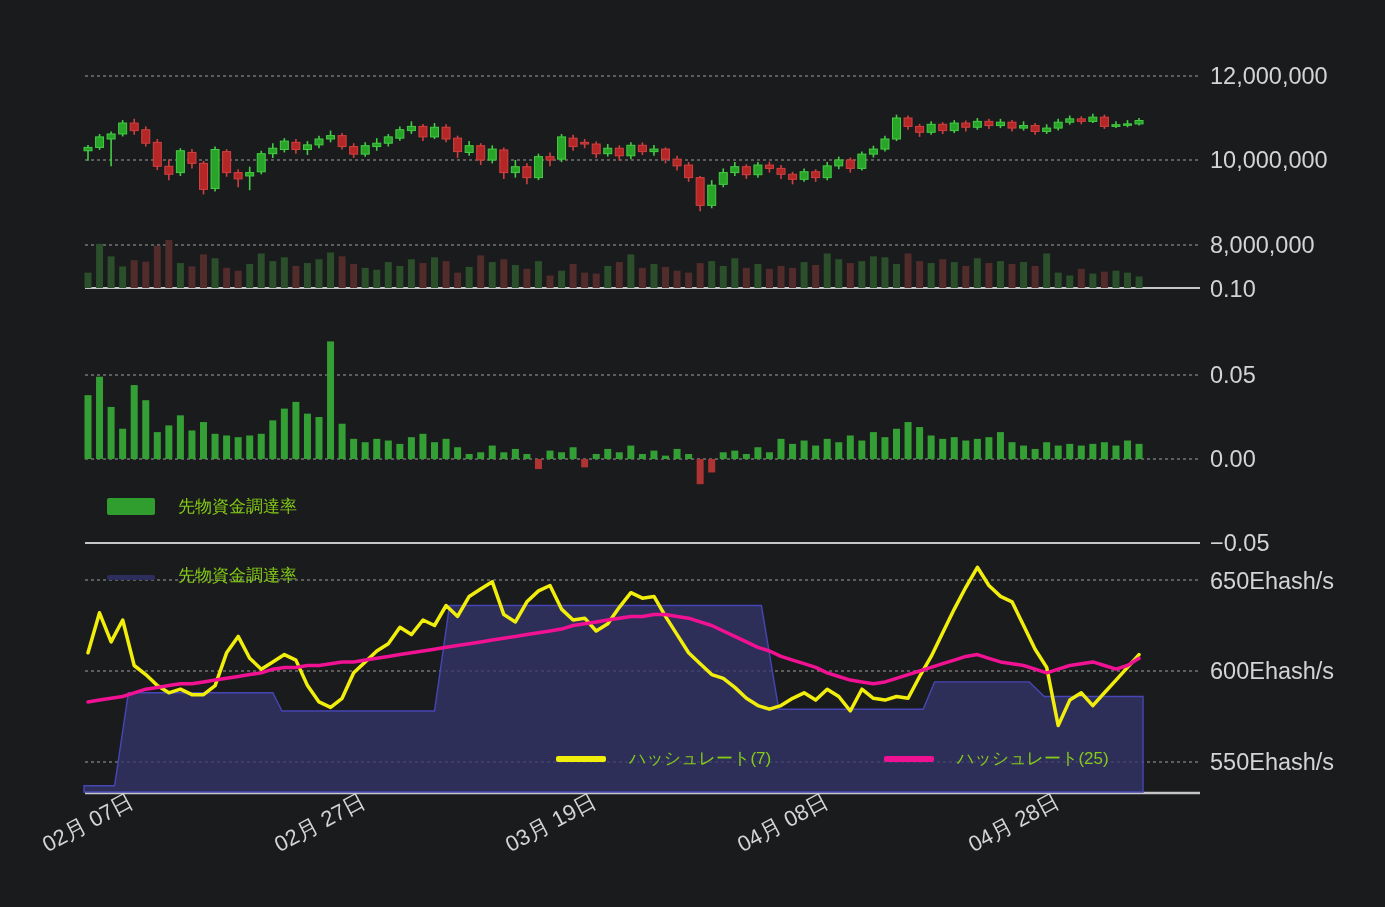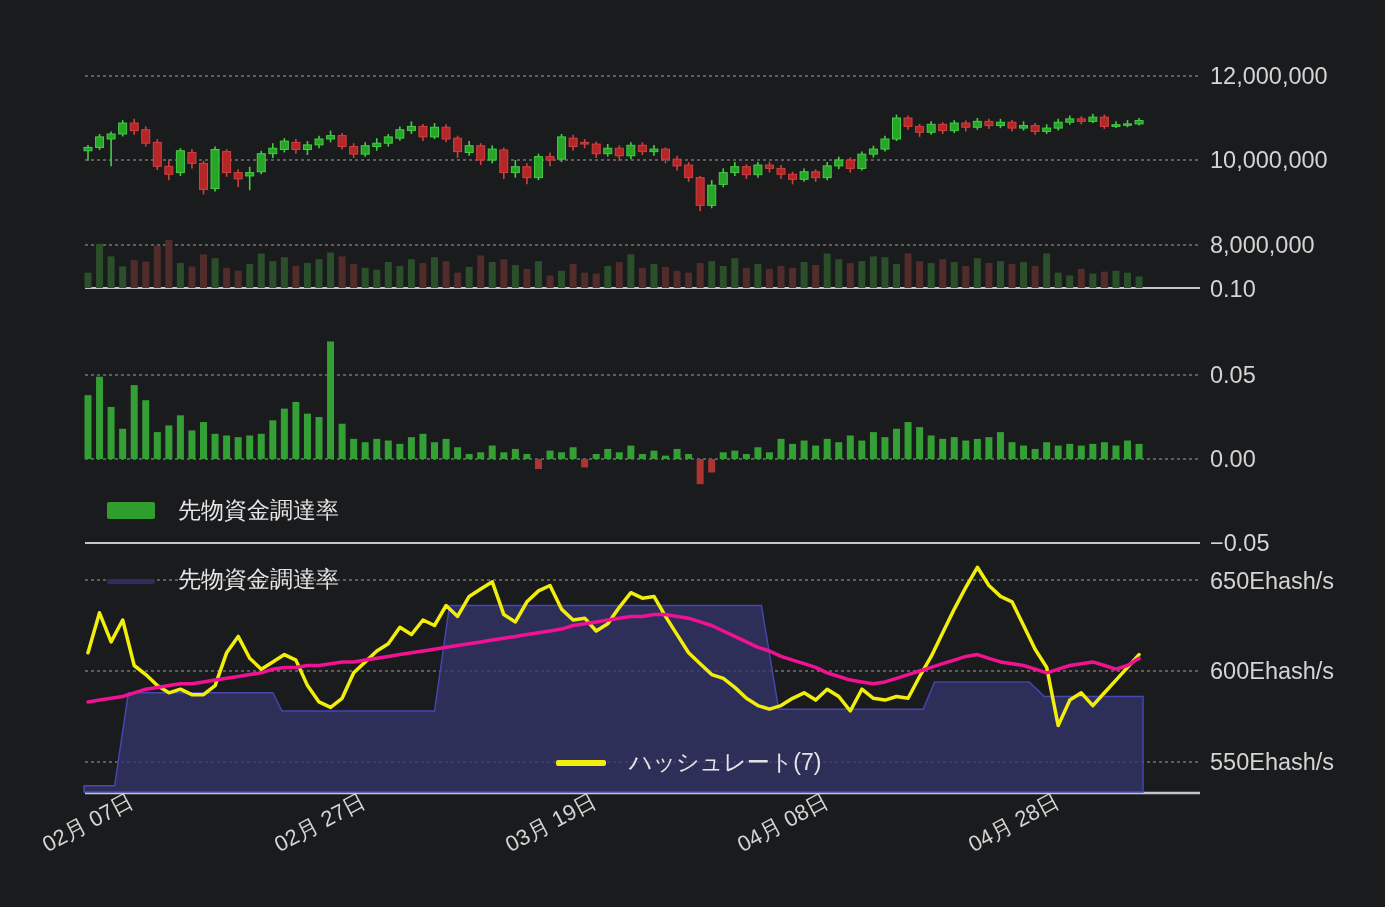--- a/index.html
+++ b/index.html
@@ -1,20 +1,20 @@
 <!DOCTYPE html>
 <html><head>
 <meta charset="utf-8">
 <style>
   html,body{margin:0;padding:0;background:#141517;}
   .stage{position:relative;width:1385px;height:907px;background:#1a1b1d;overflow:hidden;
          font-family:"Liberation Sans","DejaVu Sans",sans-serif;}
   svg{position:absolute;left:0;top:0;}
   svg text{font-family:"Liberation Sans","DejaVu Sans",sans-serif;}
-  .lg{position:absolute;display:flex;align-items:center;color:#e5e5e5;font-size:23px;white-space:nowrap;}
+  .lg{position:absolute;display:flex;align-items:center;color:#84cc16;font-size:17px;white-space:nowrap;}
   .lg .sw{display:inline-block;margin-right:23px;border-radius:2px;}
   .lg-funding{left:107px;top:495px;}
   .sw-funding{width:48px;height:17px;background:#2f9e2f;}
   .lg-diff{left:107px;top:564px;}
   .sw-diff{width:48px;height:5px;background:#2e2e5e;margin-top:4px;}
   .lg-h7{left:556px;top:747px;justify-content:space-between;}
   .lg-h25{left:884px;top:747px;}
   .sw-line{width:50px;height:6px;border-radius:3px;}
   .sw-h7{background:#f2ee0c;}
   .sw-h25{background:#f01293;}
@@ -453,13 +453,17 @@
   <div class="lg lg-diff">
     <span class="sw sw-diff"></span>
     <span>先物資金調達率</span>
   </div>
 
   <div class="lg lg-h7">
     <span class="sw sw-line sw-h7"></span>
     <span>ハッシュレート(7)</span>
   </div>
 
+  <div class="lg lg-h25">
+    <span class="sw sw-line sw-h25"></span>
+    <span>ハッシュレート(25)</span>
+  </div>
 </div>
 
 </body></html>

